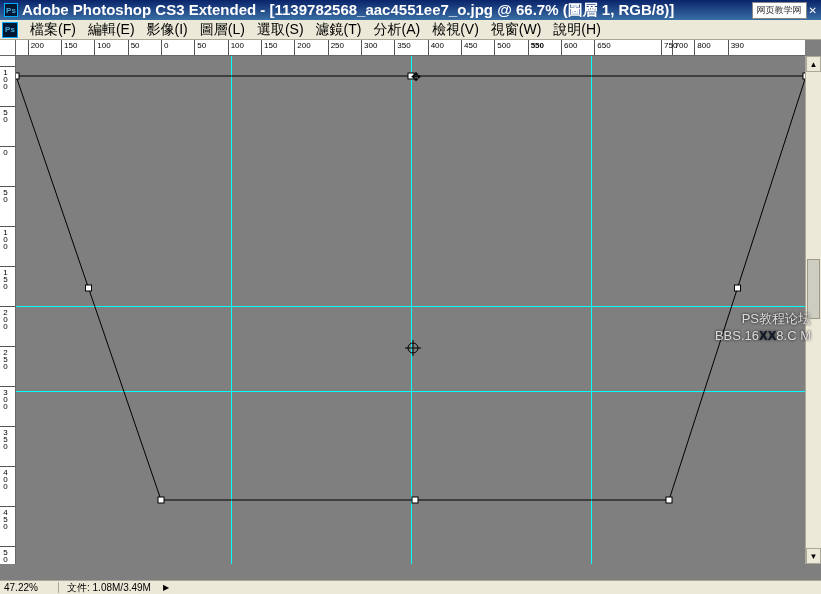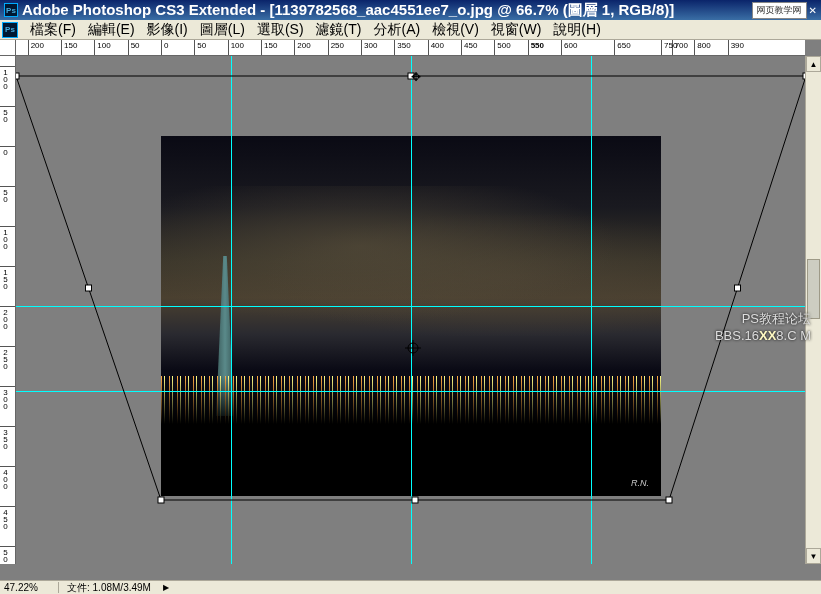--- a/index.html
+++ b/index.html
@@ -30,21 +30,21 @@
 .guide-v { position: absolute; top: 0; bottom: 0; width: 1px; background: #00ffff; z-index: 6; }
 .guide-h { position: absolute; left: 0; right: 0; height: 1px; background: #00ffff; z-index: 6; }
 .transform-box { position: absolute; z-index: 7; }
 .transform-box line { stroke: #000; stroke-width: 1; }
 .transform-box .handle { fill: #fff; stroke: #000; stroke-width: 1; }
 .cursor-icon { position: absolute; left: 395px; top: 14px; font-size: 12px; color: #000; z-index: 8; }
 .scroll-v { position: absolute; right: 0; top: 16px; bottom: 16px; width: 16px; background: #ece9d8; border-left: 1px solid #aca899; }
 .scroll-v .thumb { position: absolute; left: 1px; right: 1px; top: 40%; height: 60px; background: #cdcdc1; border: 1px solid #9e9a87; }
 .scroll-v .arrow { position: absolute; left: 0; right: 0; height: 16px; background: #ece9d8; text-align: center; font-size: 8px; line-height: 16px; border: 1px solid #aca899; }
 .watermark { position: absolute; right: 10px; top: 270px; z-index: 20; text-align: right; color: #ddd; font-size: 13px; text-shadow: 0 0 3px #000; font-family: Arial; }
-.watermark .xx { color: #fef9c3; font-weight: bold; }
+.watermark .xx { color: #0f172a; font-weight: bold; }
 .statusbar { height: 14px; background: #ece9d8; border-top: 1px solid #aca899; display: flex; align-items: center; font-size: 10px; padding: 0 4px; position: absolute; bottom: 0; left: 0; right: 0; }
 .statusbar .zoom { width: 55px; border-right: 1px solid #aca899; padding-right: 4px; }
 .statusbar .docinfo { padding: 0 8px; }
 .statusbar .play { margin-left: 4px; font-size: 8px; }
 </style>
 </head>
 <body>
 
 <div class="titlebar">
   <div class="ps-icon">Ps</div>
@@ -115,21 +115,21 @@
       </div>
       <div class="tick" style="left: 478.333px;">
         <span>500</span>
       </div>
       <div class="tick" style="left: 511.667px; font-weight: bold;">
         <span>550</span>
       </div>
       <div class="tick" style="left: 545px;">
         <span>600</span>
       </div>
-      <div class="tick" style="left: 578.333px; margin-left: 20px;">
+      <div class="tick" style="left: 578.333px;">
         <span>650</span>
       </div>
       <div class="tick" style="left: 611.667px; margin-left: 44px;">
         <span>700</span>
       </div>
       <div class="tick" style="left: 645px;">
         <span>750</span>
       </div>
       <div class="tick" style="left: 678.333px;">
         <span>800</span>
@@ -177,26 +177,20 @@
       </div>
       <div class="tick" style="top: 450px;">
         <span>450</span>
       </div>
       <div class="tick" style="top: 490px;">
         <span>500</span>
       </div>
     </div>
 
   <div class="canvas-area">
-    <div class="image">
-      <div class="sky-clouds"></div>
-      <div class="tower"></div>
-      <div class="city"></div>
-      <div class="sig">R.N.</div>
-    </div>
 
     <div id="guides">
         <div class="guide-v" style="left: 215px;"></div>
         <div class="guide-v" style="left: 395px;"></div>
         <div class="guide-v" style="left: 575px;"></div>
         <div class="guide-h" style="top: 250px;"></div>
         <div class="guide-h" style="top: 335px;"></div>
       </div>
 
     <svg class="transform-box" style="left:0;top:0;width:790px;height:510px;position:absolute" id="tbox">

